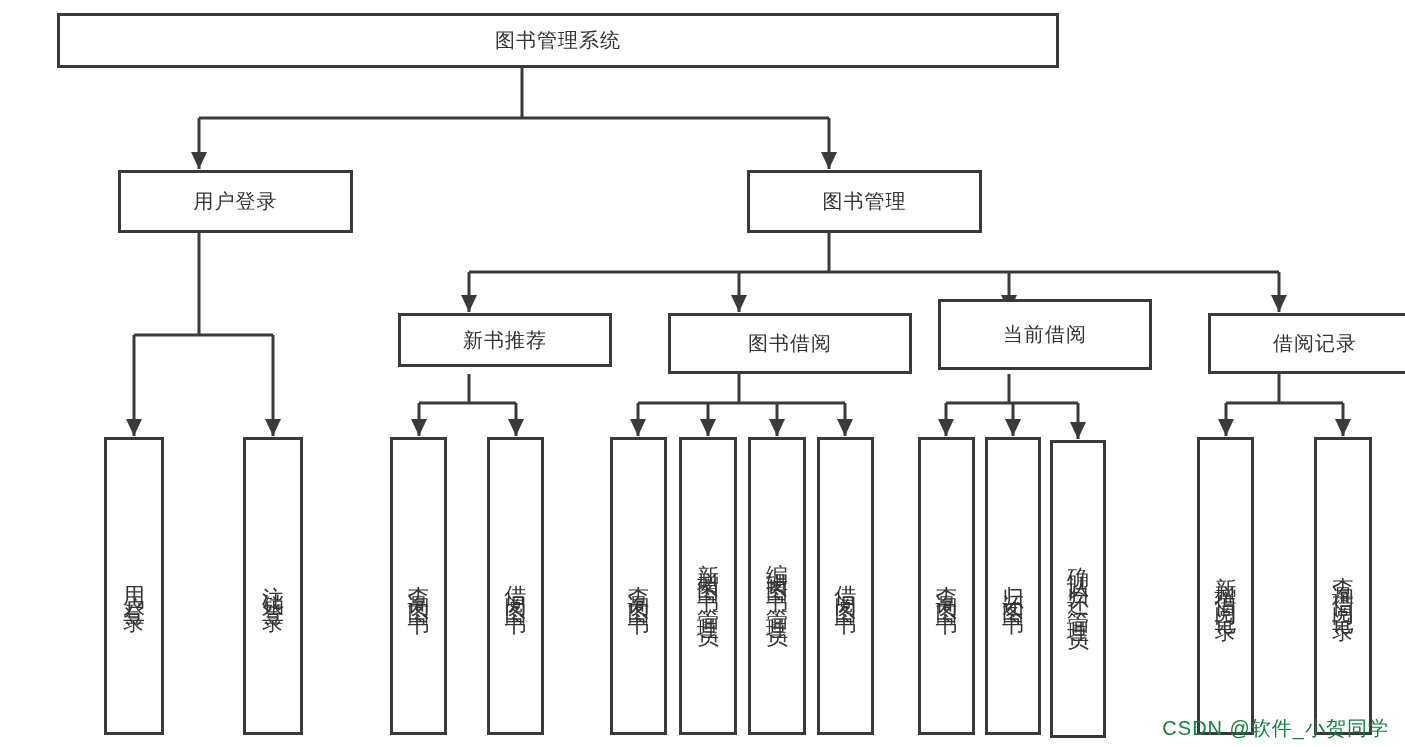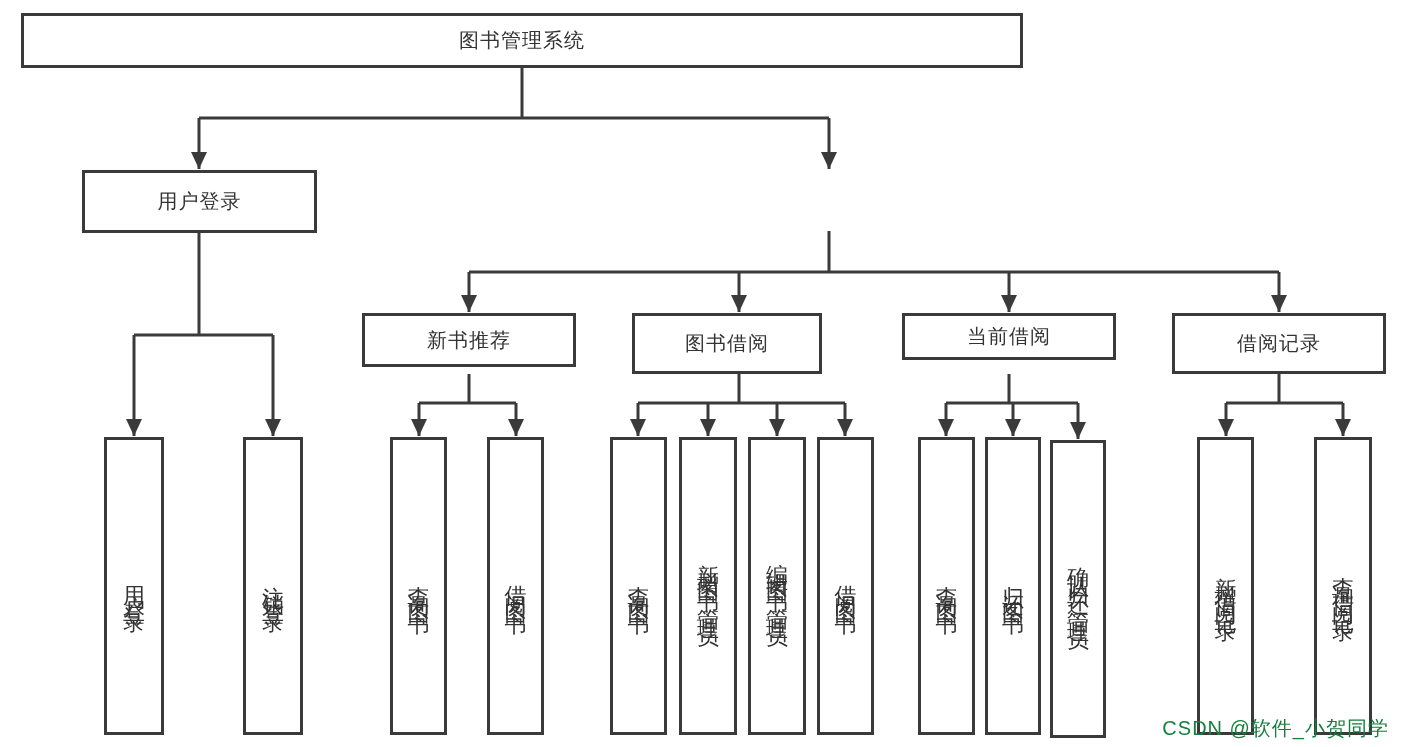--- a/index.html
+++ b/index.html
@@ -14,21 +14,21 @@
   .box{
     position:absolute;
     box-sizing:border-box;
     border:3px solid #3a3a3a;
     background:#ffffff;
     display:flex;
     align-items:center;
     justify-content:center;
     color:#333333;
   }
-  .box.h{font-size:20px;letter-spacing:1px;}
+  .box.h{font-size:20px;letter-spacing:1px;margin-left:36px;}
   .box.v{font-size:22px;}
   .box.v span{
     writing-mode:vertical-lr;
     text-orientation:mixed;
     letter-spacing:9px;
     line-height:1;
     white-space:nowrap;
   }
   .watermark{
     position:absolute;
@@ -82,28 +82,31 @@
     </g>
   </svg>
 
   <div class="box h" style="left:21px;top:13px;width:1002px;height:55px">
     <span>图书管理系统</span>
   </div>
 
   <div class="box h" style="left:82px;top:170px;width:235px;height:63px">
     <span>用户登录</span>
   </div>
+  <div class="box h" style="left:711px;top:170px;width:235px;height:63px">
+    <span>图书管理</span>
+  </div>
 
   <div class="box h" style="left:362px;top:313px;width:214px;height:54px">
     <span>新书推荐</span>
   </div>
-  <div class="box h" style="left:632px;top:313px;width:190px;height:61px">
+  <div class="box h" style="left:632px;top:313px;width:244px;height:61px">
     <span>图书借阅</span>
   </div>
-  <div class="box h" style="left:902px;top:313px;width:214px;height:47px">
+  <div class="box h" style="left:902px;top:299px;width:214px;height:71px">
     <span>当前借阅</span>
   </div>
   <div class="box h" style="left:1172px;top:313px;width:214px;height:61px">
     <span>借阅记录</span>
   </div>
 
   <div class="box v" style="left:104px;top:437px;width:60px;height:298px">
     <span>用户登录</span>
   </div>
   <div class="box v" style="left:243px;top:437px;width:60px;height:298px">

